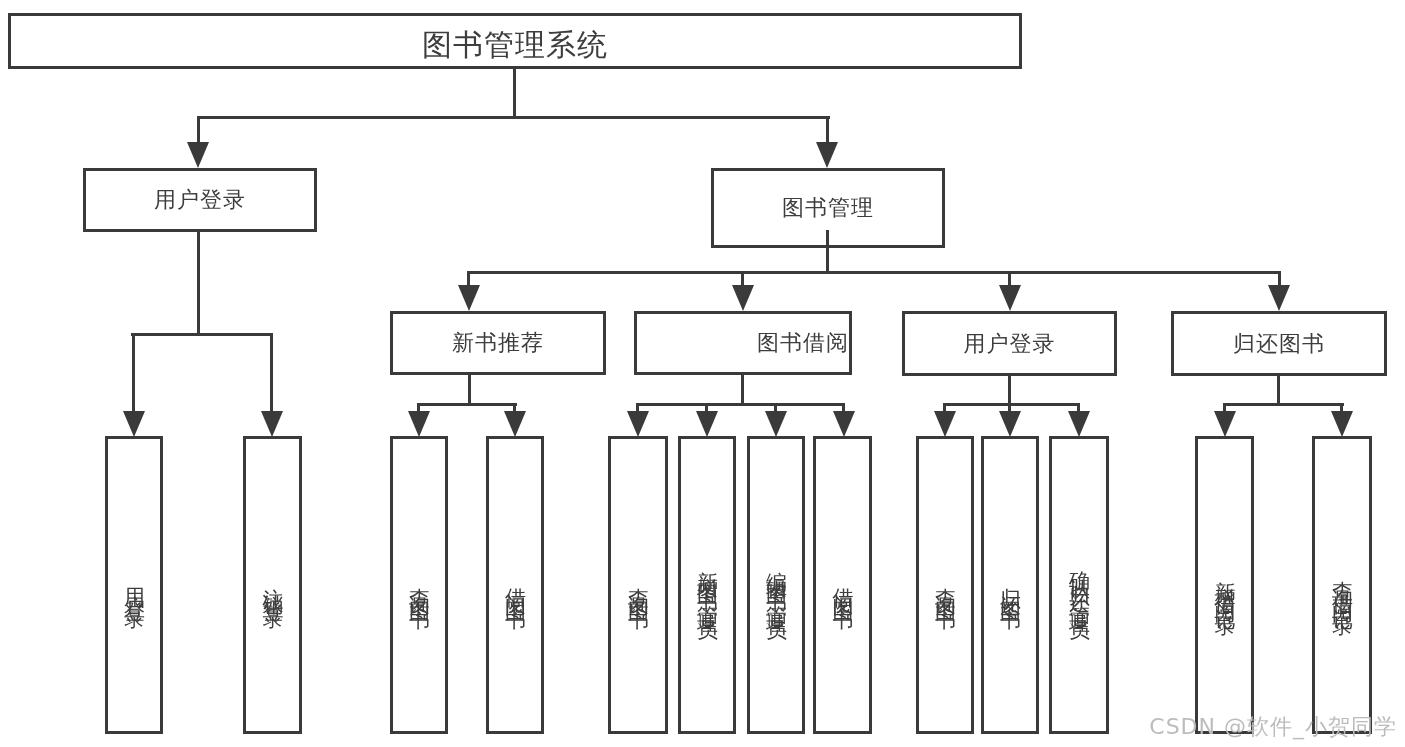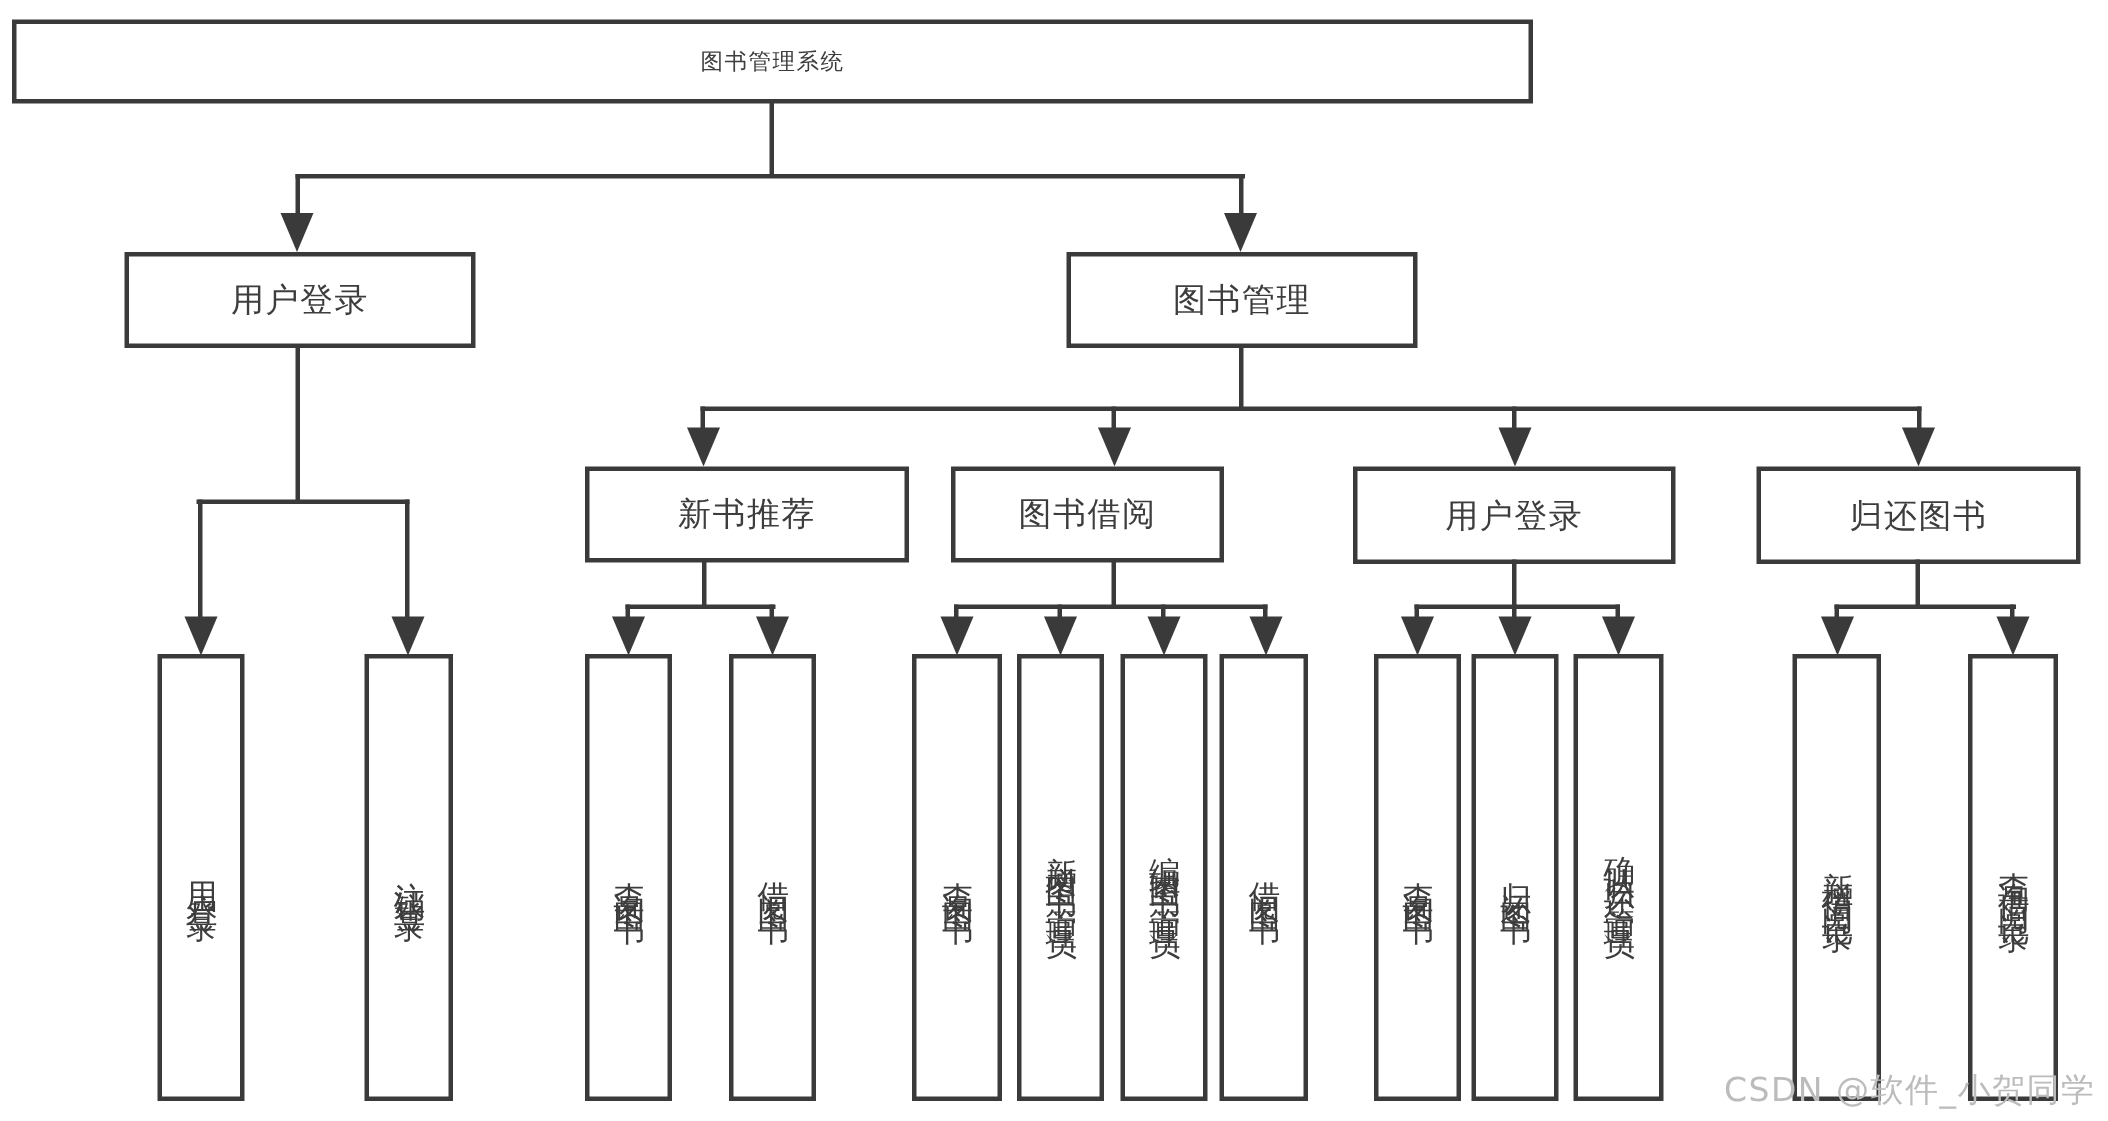--- a/index.html
+++ b/index.html
@@ -19,21 +19,21 @@
   }
   .box{
     position:absolute;
     box-sizing:border-box;
     border:3px solid var(--line);
     background:var(--background);
     display:flex;align-items:center;justify-content:center;
     text-align:center;
   }
   .hnode{font-size:22px;letter-spacing:1px;}
-  .root{font-size:15px;}
+  .root{font-size:30px;align-items:flex-end;}
   .vbox{
     display:flex;align-items:center;justify-content:center;
   }
   .vtext{
     writing-mode:vertical-rl;
     text-orientation:mixed;
     font-size:21px;
     letter-spacing:7px;
     line-height:1.1;
     white-space:nowrap;
@@ -68,21 +68,21 @@
   <div class="vline" style="left:513px;top:68px;height:50px;"></div>
   <div class="hline" style="left:197px;top:116px;width:633px;"></div>
   <div class="vline" style="left:197px;top:116px;height:31px;"></div>
   <div class="tri" style="left:187px;top:142px;"></div>
   <div class="vline" style="left:826px;top:116px;height:31px;"></div>
   <div class="tri" style="left:816px;top:142px;"></div>
 
   <div class="box hnode" style="left:83px;top:168px;width:234px;height:64px;">
     <span>用户登录</span>
   </div>
-  <div class="box hnode" style="left:711px;top:168px;width:234px;height:64px;">
+  <div class="box hnode" style="left:711px;top:168px;width:234px;height:80px;">
     <span>图书管理</span>
   </div>
 
   <div class="vline" style="left:197px;top:230px;height:105px;"></div>
   <div class="hline" style="left:131px;top:333px;width:142px;"></div>
   <div class="vline" style="left:132px;top:333px;height:79px;"></div>
   <div class="tri" style="left:123px;top:411px;"></div>
   <div class="vline" style="left:270px;top:333px;height:79px;"></div>
   <div class="tri" style="left:261px;top:411px;"></div>
 
@@ -93,21 +93,21 @@
   <div class="vline" style="left:741px;top:271px;height:18px;"></div>
   <div class="tri" style="left:732px;top:285px;"></div>
   <div class="vline" style="left:1008px;top:271px;height:18px;"></div>
   <div class="tri" style="left:999px;top:285px;"></div>
   <div class="vline" style="left:1278px;top:271px;height:18px;"></div>
   <div class="tri" style="left:1268px;top:285px;"></div>
 
   <div class="box hnode" style="left:361px;top:311px;width:216px;height:64px;margin-left:29px;">
     <span>新书推荐</span>
   </div>
-  <div class="box hnode" style="left:634px;top:311px;width:182px;height:64px;">
+  <div class="box hnode" style="left:634px;top:311px;width:218px;height:64px;justify-content:flex-end;">
     <span>图书借阅</span>
   </div>
   <div class="box hnode" style="left:902px;top:311px;width:215px;height:65px;">
     <span>用户登录</span>
   </div>
   <div class="box hnode" style="left:1171px;top:311px;width:216px;height:65px;">
     <span>归还图书</span>
   </div>
 
   <div class="vline" style="left:468px;top:373px;height:32px;"></div>

